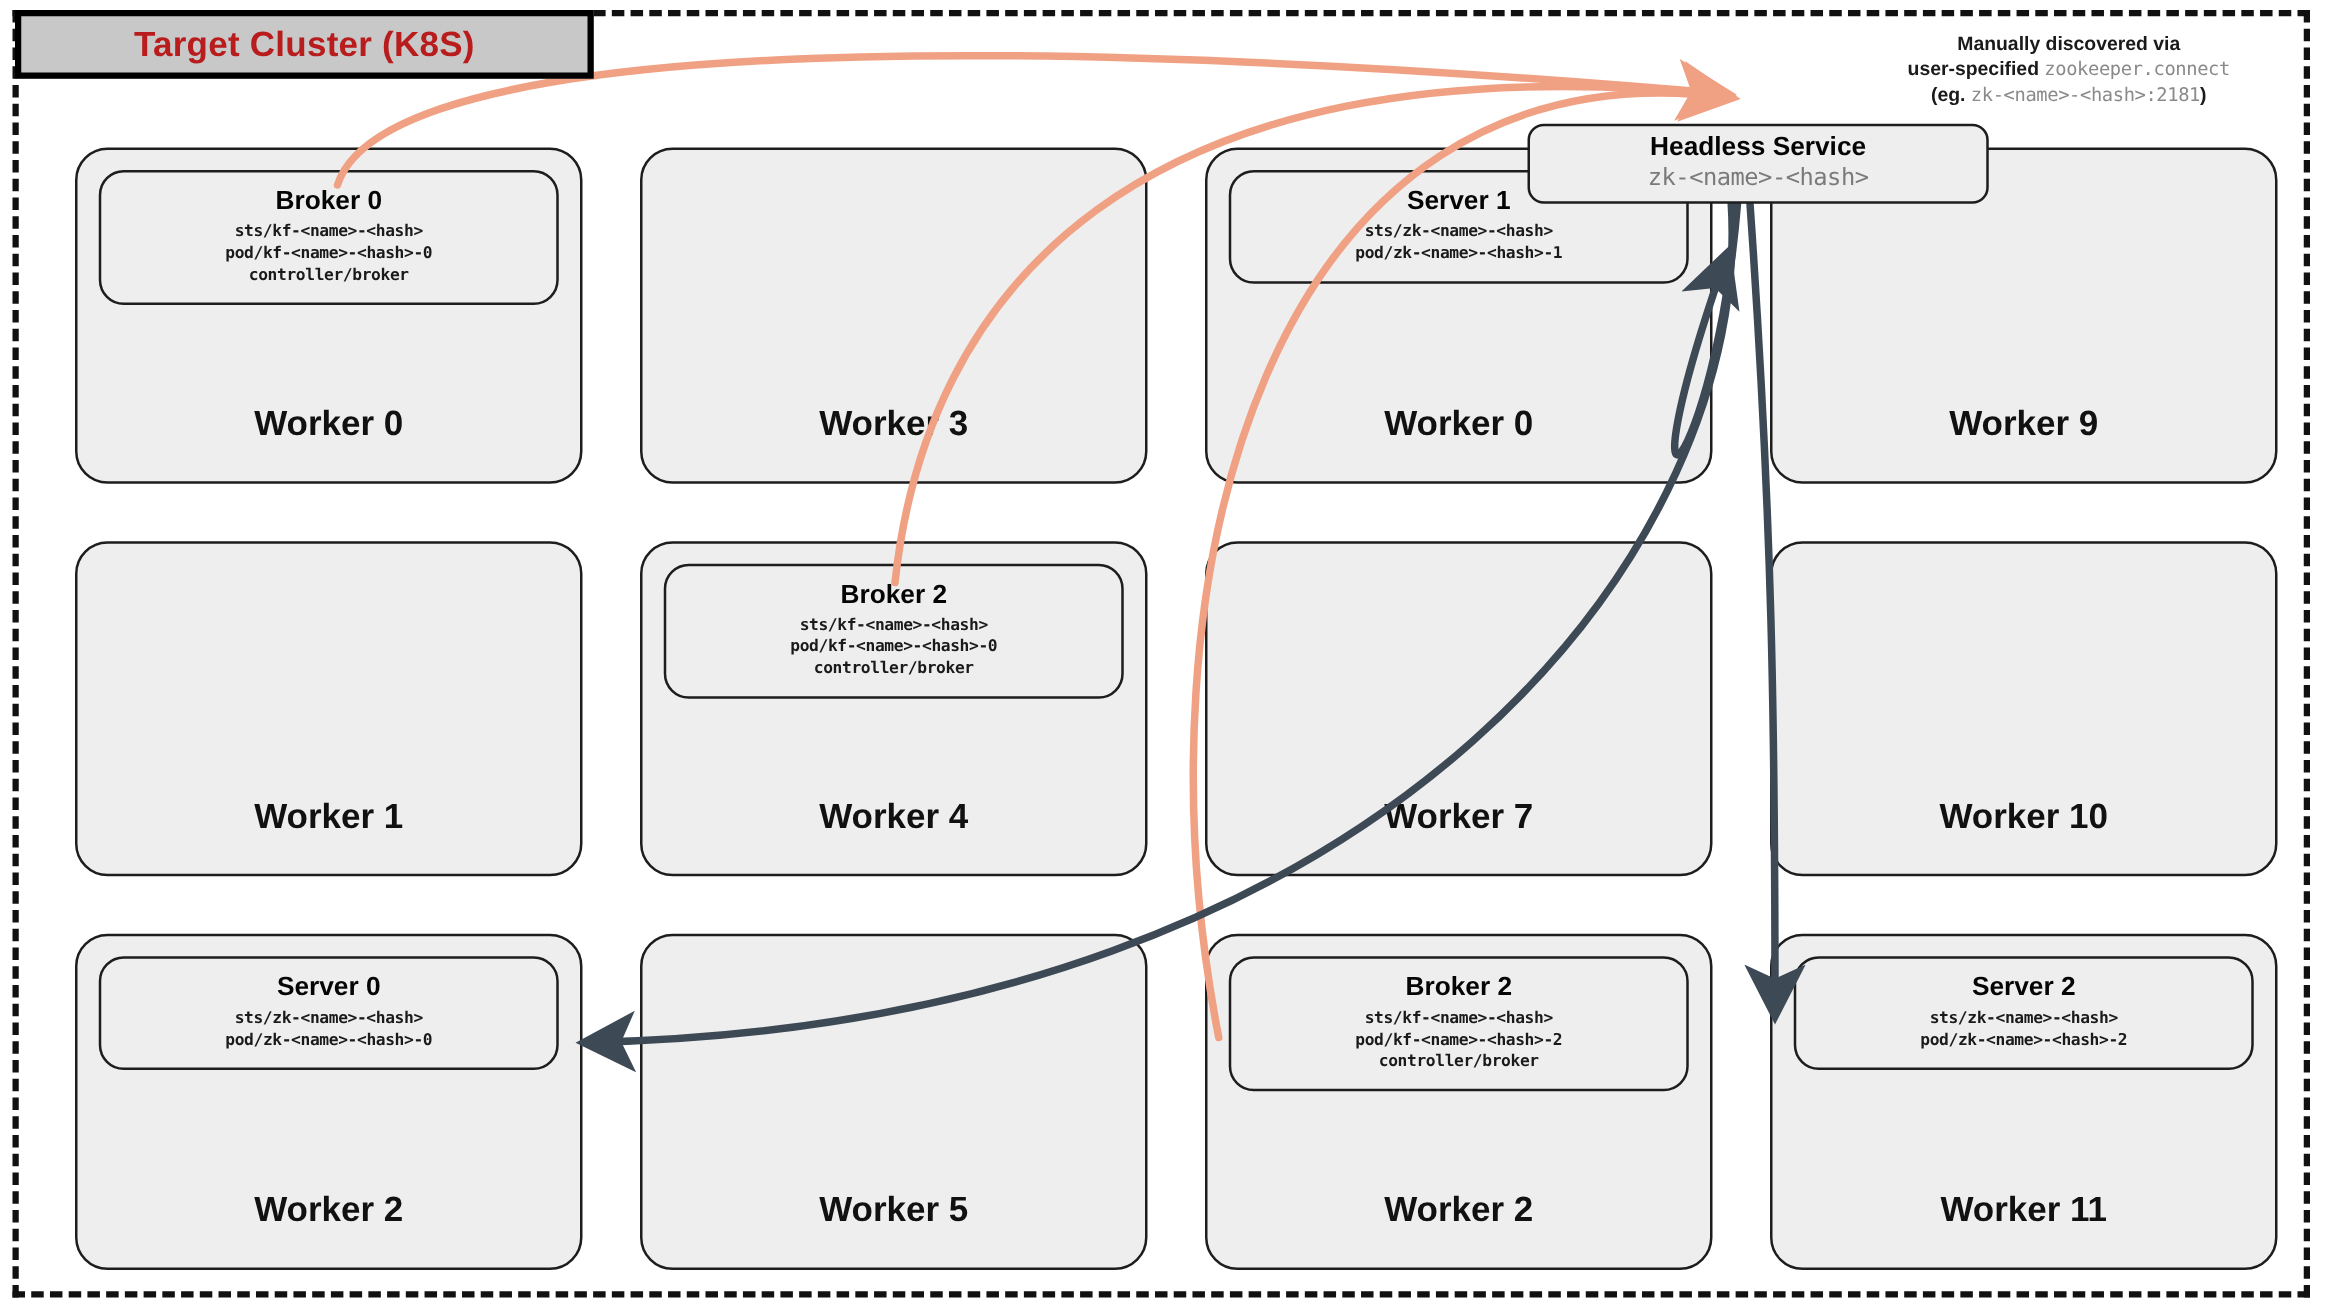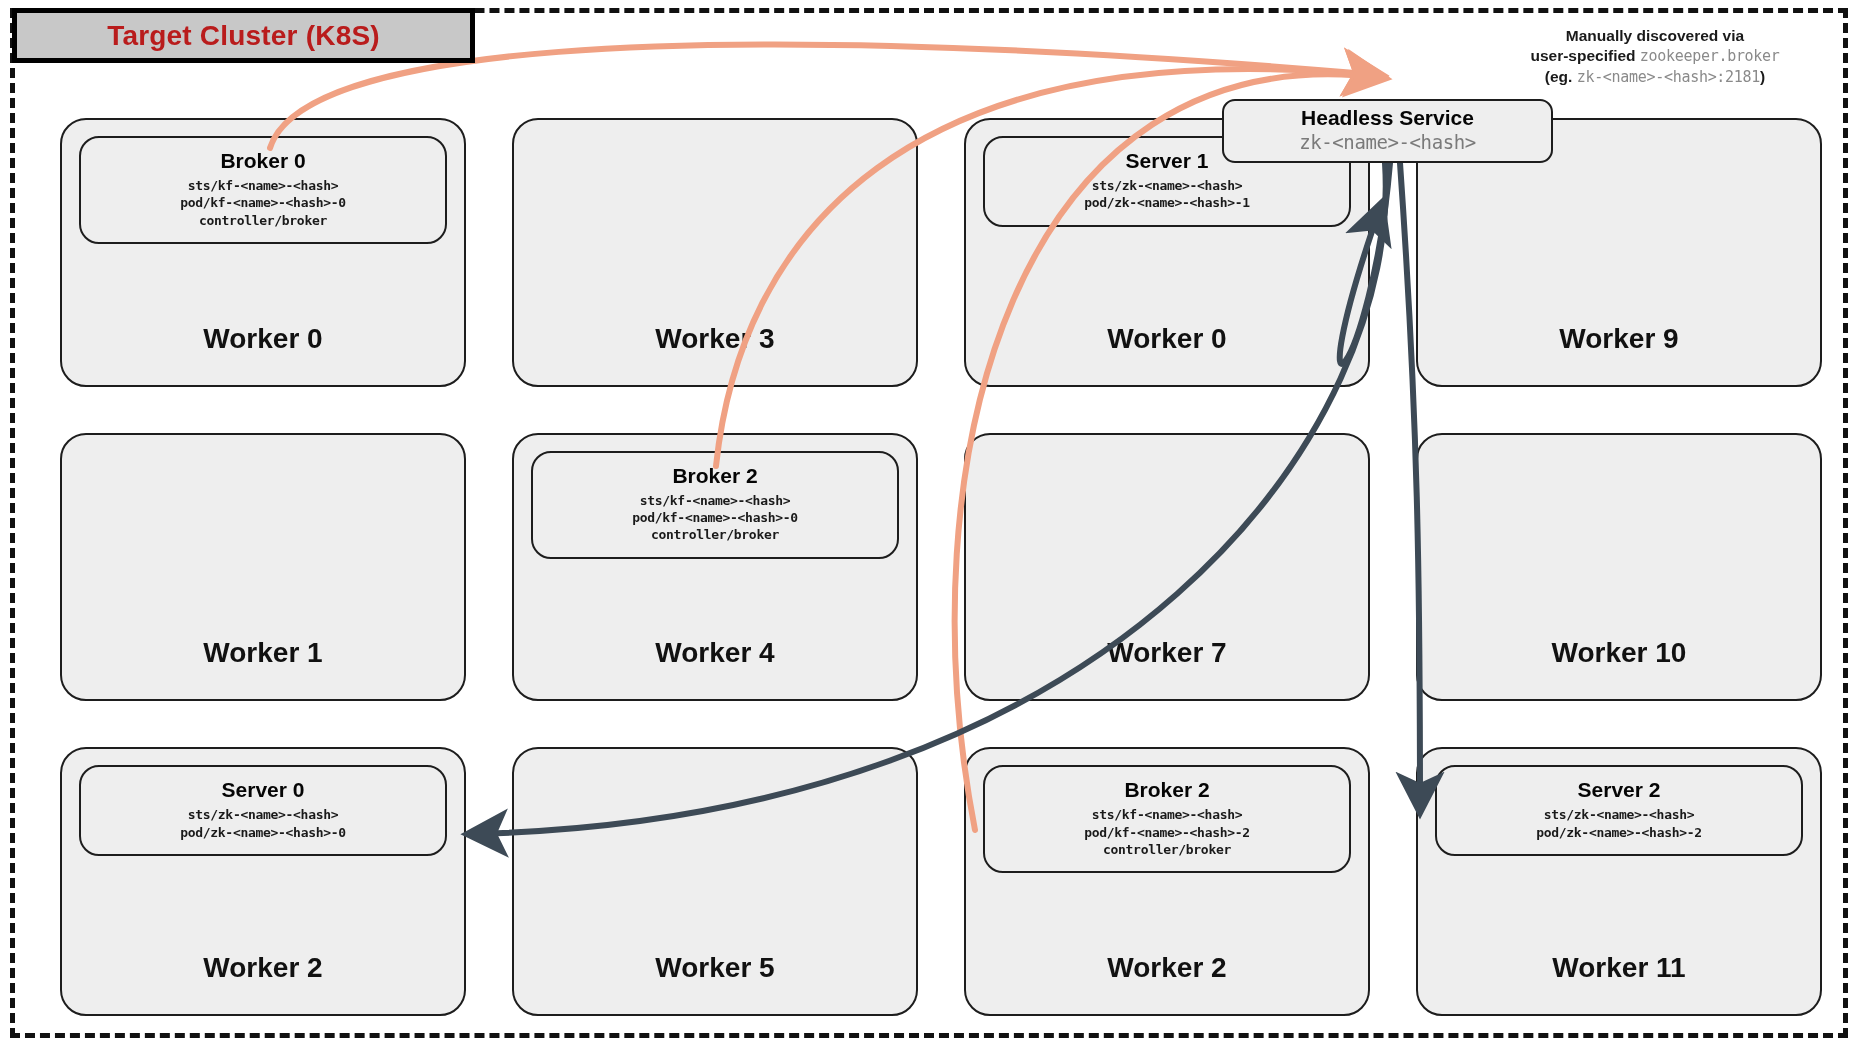--- a/index.html
+++ b/index.html
@@ -46,21 +46,21 @@
   }
   .pod-title{ font-size:21px; font-weight:bold; color:#050505; margin-bottom:4px; }
   .pod-line{
     font-family:"DejaVu Sans Mono","Liberation Mono",monospace;
     font-size:13px; font-weight:bold; color:#1a1a1a; line-height:1.33;
     letter-spacing:-.3px; white-space:nowrap;
   }
 
   
   #headless-service{
-    position:absolute; left:1222px; top:99px; width:331px; height:64px;
+    position:absolute; left:1222px; top:99px; width:369px; height:64px;
     background:#eeeeee; border:2.5px solid #1d1d1d; border-radius:13px;
     box-sizing:border-box; text-align:center; z-index:5; padding-top:5px;
   }
   #headless-service .hs-title{ font-size:21px; font-weight:bold; color:#050505; }
   #headless-service .hs-sub{
     font-family:"DejaVu Sans Mono","Liberation Mono",monospace;
     font-size:19px; color:#7a7a7a; letter-spacing:-.4px; margin-top:1px;
   }
 
   
@@ -179,15 +179,15 @@
     </div>
   </div>
 
 <div id="headless-service">
   <div class="hs-title">Headless Service</div>
   <div class="hs-sub">zk-&lt;name&gt;-&lt;hash&gt;</div>
 </div>
 
 <div id="discovery-note">
   <div>Manually discovered via</div>
-  <div><span>user-specified </span><span class="mono">zookeeper.broker</span></div>
+  <div><span>user-specified </span><span class="mono">zookeeper.connect</span></div>
   <div><span>(eg. </span><span class="mono">zk-&lt;name&gt;-&lt;hash&gt;:2181</span><span>)</span></div>
 </div>
 
 </body></html>

